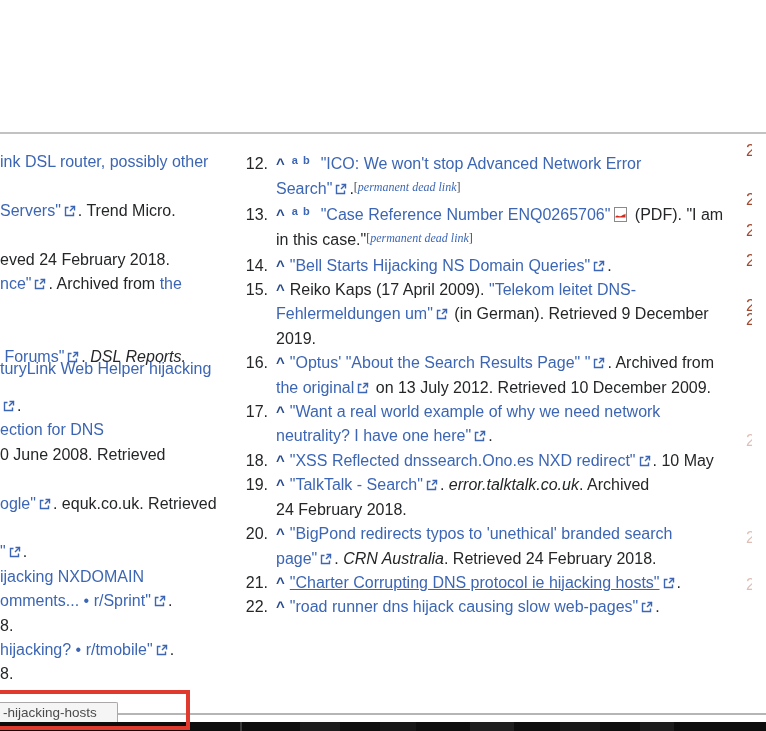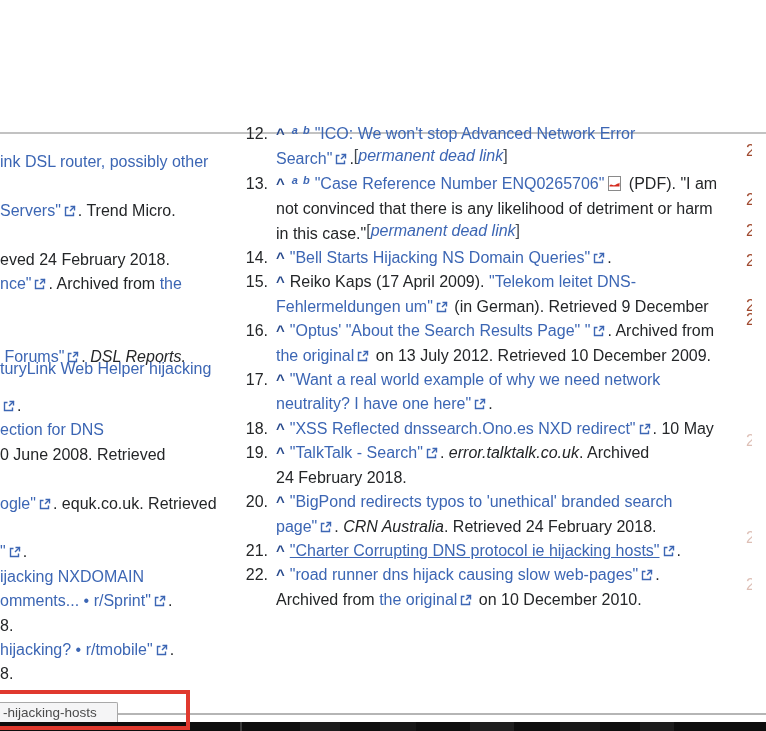--- a/index.html
+++ b/index.html
@@ -8,34 +8,34 @@
     font-family:"Liberation Sans",sans-serif;font-size:16px;color:#242628;
   }
   .hairline-top{position:absolute;left:0;top:132px;width:766px;height:2px;background:#c2c2c2;}
   .hairline-bottom{position:absolute;left:0;top:713px;width:766px;height:1.5px;background:#b5b5b5;}
 
   
   #left-col{position:absolute;left:0;top:12px;width:240px;height:540px;}
   .left-line{position:absolute;left:0;line-height:24.4px;white-space:pre;}
 
   
-  #right-col{position:absolute;left:244px;top:122px;width:520px;}
+  #right-col{position:absolute;left:244px;top:152px;width:520px;}
   .ref-item{display:flex;align-items:flex-start;}
   .ref-num{flex:none;width:24px;text-align:right;margin-right:8px;line-height:24.4px;color:#242628;}
   .ref-body{flex:none;}
   .bline{line-height:24.4px;white-space:pre;}
 
   .t-plain{color:#242628;}
   .t-link{color:#3c66b4;}
   .t-underline{text-decoration:underline;}
   .t-em{font-style:italic;color:#242628;}
   .t-caret{color:#2a4b8d;font-weight:700;font-size:15px;margin-right:5px;}
-  .t-ab{color:#3c66b4;font-style:italic;font-weight:700;font-size:11px;
-        position:relative;top:-5px;margin:0 4px 0 2px;letter-spacing:1px;}
-  .t-dead{font-size:16px;position:relative;top:-3px;}
+  .t-ab{color:#3c66b4;font-weight:700;font-size:11px;
+        position:relative;top:-5px;margin:0 10px 0 2px;letter-spacing:1px;}
+  .t-dead{font-size:12px;position:relative;top:-3px;font-family:Liberation Serif, serif;}
   .t-dead .bracket{color:#43484d;font-style:normal;}
   .t-dead .dead-text{color:#3c66b4;font-style:italic;}
 
   .ext-icon{display:inline-block;width:12px;height:12px;margin:0 2px 0 3px;
             color:#3c66b4;vertical-align:-1px;}
   .ext-icon svg{display:block;}
   .pdf-icon{display:inline-block;width:13px;height:15px;margin:0 3px 0 4px;vertical-align:-2px;}
   .pdf-icon svg{display:block;}
 
   
@@ -130,21 +130,20 @@
               </svg></span><span class="t-plain">.</span><span class="t-dead"><span class="bracket">[</span><span class="dead-text">permanent dead link</span><span class="bracket">]</span></span></div>
         </span>
       </div>
       <div class="ref-item">
         <span class="ref-num">13.</span>
         <span class="ref-body">
           <div class="bline"><span class="t-caret">^</span><span class="t-ab">a b</span><span class="t-link">"Case Reference Number ENQ0265706"</span><span class="pdf-icon"><svg viewBox="0 0 13 15" width="13" height="15">
                 <rect x="0.5" y="0.5" width="12" height="14" fill="#ffffff" stroke="#8a8a8a" stroke-width="1"></rect>
                 <path d="M1.5 9.5 C3.5 6.5 5.5 11 8 8.5 C9.5 7 11 8 11.5 6.5 L11.5 10.5 L1.5 10.5 Z" fill="#d42b1e"></path>
               </svg></span><span class="t-plain"> (PDF). "I am</span></div>
-          <div class="bline"><span class="t-plain">not convinced that there is any likelihood of detriment or harm</span></div>
           <div class="bline"><span class="t-plain">in this case."</span><span class="t-dead"><span class="bracket">[</span><span class="dead-text">permanent dead link</span><span class="bracket">]</span></span></div>
         </span>
       </div>
       <div class="ref-item">
         <span class="ref-num">14.</span>
         <span class="ref-body">
           <div class="bline"><span class="t-caret">^</span><span class="t-link">"Bell Starts Hijacking NS Domain Queries"</span><span class="ext-icon"><svg viewBox="0 0 12 12" width="12" height="12">
                 <path d="M4.5 2.5 H1.5 v8 h8 V7.5" fill="none" stroke="currentColor" stroke-width="1.4"></path>
                 <path d="M6.5 1.5 h4 v4" fill="none" stroke="currentColor" stroke-width="1.4"></path>
                 <path d="M10.8 1.2 L6 6" fill="none" stroke="currentColor" stroke-width="1.4"></path>
@@ -153,20 +152,21 @@
       </div>
       <div class="ref-item">
         <span class="ref-num">15.</span>
         <span class="ref-body">
           <div class="bline"><span class="t-caret">^</span><span class="t-plain">Reiko Kaps (17 April 2009). </span><span class="t-link">"Telekom leitet DNS-</span></div>
           <div class="bline"><span class="t-link">Fehlermeldungen um"</span><span class="ext-icon"><svg viewBox="0 0 12 12" width="12" height="12">
                 <path d="M4.5 2.5 H1.5 v8 h8 V7.5" fill="none" stroke="currentColor" stroke-width="1.4"></path>
                 <path d="M6.5 1.5 h4 v4" fill="none" stroke="currentColor" stroke-width="1.4"></path>
                 <path d="M10.8 1.2 L6 6" fill="none" stroke="currentColor" stroke-width="1.4"></path>
               </svg></span><span class="t-plain"> (in German). Retrieved 9 December</span></div>
+          <div class="bline"><span class="t-plain">2019.</span></div>
         </span>
       </div>
       <div class="ref-item">
         <span class="ref-num">16.</span>
         <span class="ref-body">
           <div class="bline"><span class="t-caret">^</span><span class="t-link">"Optus' "About the Search Results Page" "</span><span class="ext-icon"><svg viewBox="0 0 12 12" width="12" height="12">
                 <path d="M4.5 2.5 H1.5 v8 h8 V7.5" fill="none" stroke="currentColor" stroke-width="1.4"></path>
                 <path d="M6.5 1.5 h4 v4" fill="none" stroke="currentColor" stroke-width="1.4"></path>
                 <path d="M10.8 1.2 L6 6" fill="none" stroke="currentColor" stroke-width="1.4"></path>
               </svg></span><span class="t-plain">. Archived from</span></div>
@@ -231,25 +231,20 @@
         </span>
       </div>
       <div class="ref-item">
         <span class="ref-num">22.</span>
         <span class="ref-body">
           <div class="bline"><span class="t-caret">^</span><span class="t-link">"road runner dns hijack causing slow web-pages"</span><span class="ext-icon"><svg viewBox="0 0 12 12" width="12" height="12">
                 <path d="M4.5 2.5 H1.5 v8 h8 V7.5" fill="none" stroke="currentColor" stroke-width="1.4"></path>
                 <path d="M6.5 1.5 h4 v4" fill="none" stroke="currentColor" stroke-width="1.4"></path>
                 <path d="M10.8 1.2 L6 6" fill="none" stroke="currentColor" stroke-width="1.4"></path>
               </svg></span><span class="t-plain">.</span></div>
-          <div class="bline"><span class="t-plain">Archived from </span><span class="t-link">the original</span><span class="ext-icon"><svg viewBox="0 0 12 12" width="12" height="12">
-                <path d="M4.5 2.5 H1.5 v8 h8 V7.5" fill="none" stroke="currentColor" stroke-width="1.4"></path>
-                <path d="M6.5 1.5 h4 v4" fill="none" stroke="currentColor" stroke-width="1.4"></path>
-                <path d="M10.8 1.2 L6 6" fill="none" stroke="currentColor" stroke-width="1.4"></path>
-              </svg></span><span class="t-plain"> on 10 December 2010.</span></div>
         </span>
       </div>
     </div>
   <div id="edge-frags">
       <span class="edge-frag" style="top: 142px;">2</span>
       <span class="edge-frag" style="top: 191px;">2</span>
       <span class="edge-frag" style="top: 222px;">2</span>
       <span class="edge-frag" style="top: 252px;">2</span>
       <span class="edge-frag" style="top: 297px;">2</span>
       <span class="edge-frag" style="top: 311px;">2</span>

